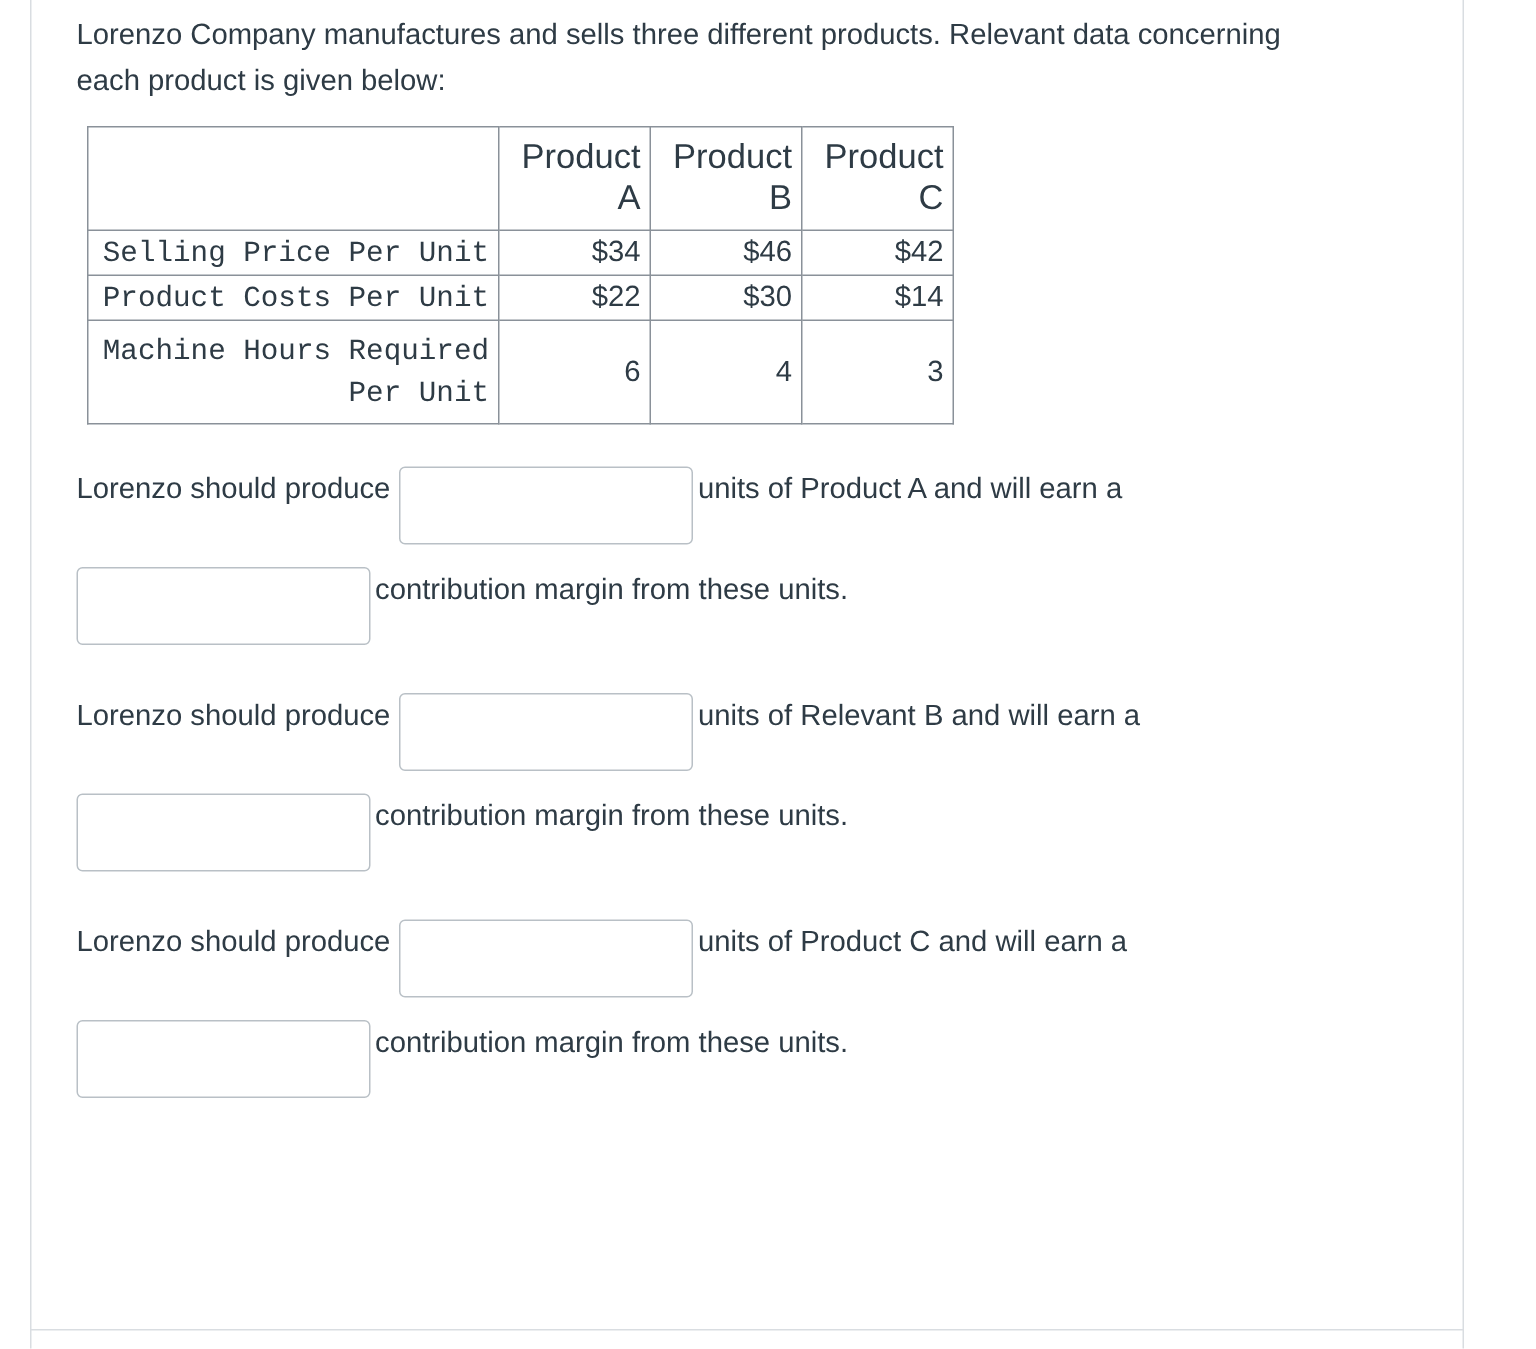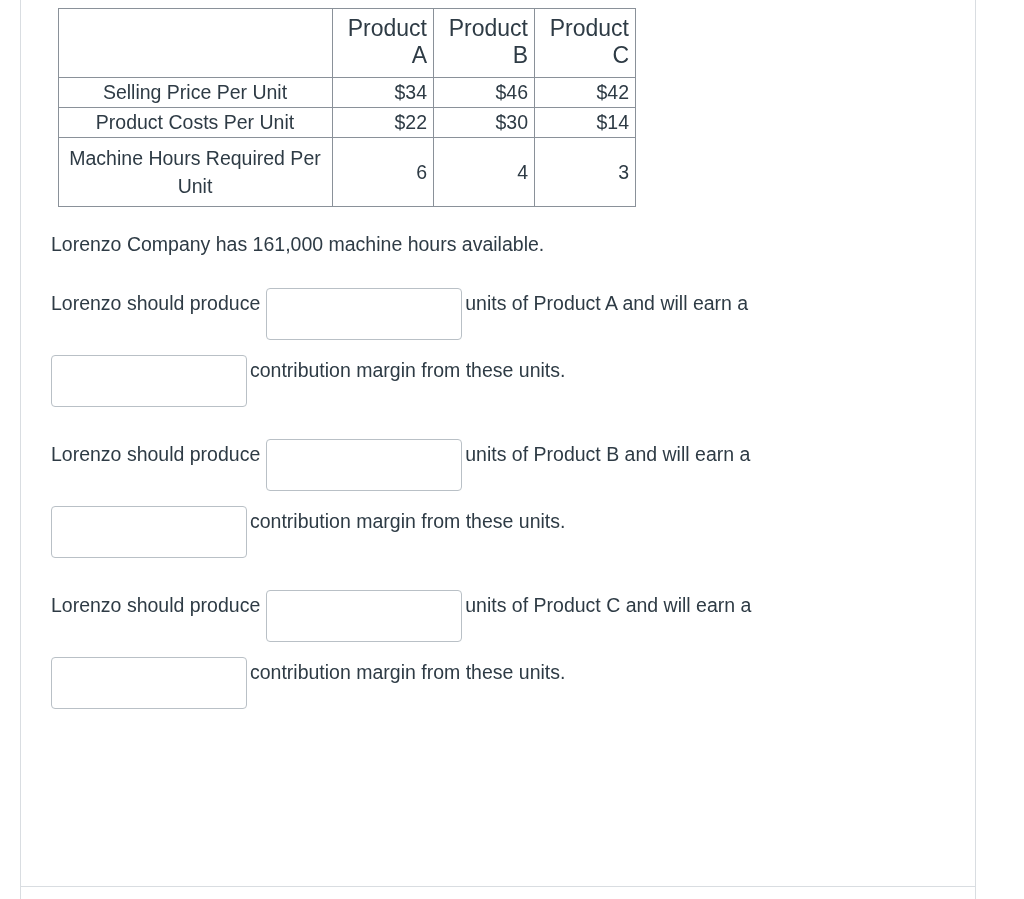--- a/index.html
+++ b/index.html
@@ -68,22 +68,23 @@
   table.data td, table.data th {
     border: 1px solid #8a9199;
     font-size: 19.5px;
     color: #2e3b45;
     font-weight: normal;
     padding: 3px 6px;
     vertical-align: middle;
   }
   table.data .label-col {
     width: 262px;
-    text-align: center;
+    text-align: right;
     padding-left: 5px;
+    font-family: Liberation Mono, monospace;
   }
   table.data .num-col {
     width: 88px;
     text-align: right;
     padding-right: 6px;
   }
   table.data thead td {
     text-align: center;
     line-height: 27px;
     padding: 6px 4px 8px 4px;
@@ -148,20 +149,21 @@
 </head>
 <body>
 
 <div class="page">
   <div class="left-rule"></div>
   <div class="right-rule"></div>
   <div class="bottom-rule"></div>
 
   <div class="content">
 
+    <p class="intro">Lorenzo Company manufactures and sells three different products.  Relevant data concerning each product is given below:</p>
 
     <table class="data">
       <thead>
         <tr>
           <td class="label-col"></td>
           <td class="num-col">
             <span>Product</span><br>
             <span>A</span>
           </td>
           <td class="num-col">
@@ -189,41 +191,40 @@
         </tr>
         <tr class="rowtall">
           <td class="label-col">Machine Hours Required Per Unit</td>
           <td class="num-col">6</td>
           <td class="num-col">4</td>
           <td class="num-col">3</td>
         </tr>
       </tbody>
     </table>
 
-    <p class="after-table">Lorenzo Company has 161,000 machine hours available.</p>
 
     <div class="answer-block">
 
       <div class="group">
         <div class="line">
           <span class="txt lead">Lorenzo should produce</span>
           <input class="blank" type="text" value="" style="">
           <span class="txt" style="padding-left:3px">units of Product A and will earn a</span>
         </div>
         <div class="line second">
           <input class="blank short" type="text" value="" style="">
           <span class="txt">contribution margin from these units.</span>
         </div>
       </div>
 
       <div class="group">
         <div class="line">
           <span class="txt lead">Lorenzo should produce</span>
           <input class="blank" type="text" value="" style="">
-          <span class="txt" style="padding-left:3px">units of Product B and will earn a</span>
+          <span class="txt" style="padding-left:3px">units of Relevant B and will earn a</span>
         </div>
         <div class="line second">
           <input class="blank short" type="text" value="" style="">
           <span class="txt">contribution margin from these units.</span>
         </div>
       </div>
 
       <div class="group">
         <div class="line">
           <span class="txt lead">Lorenzo should produce</span>

